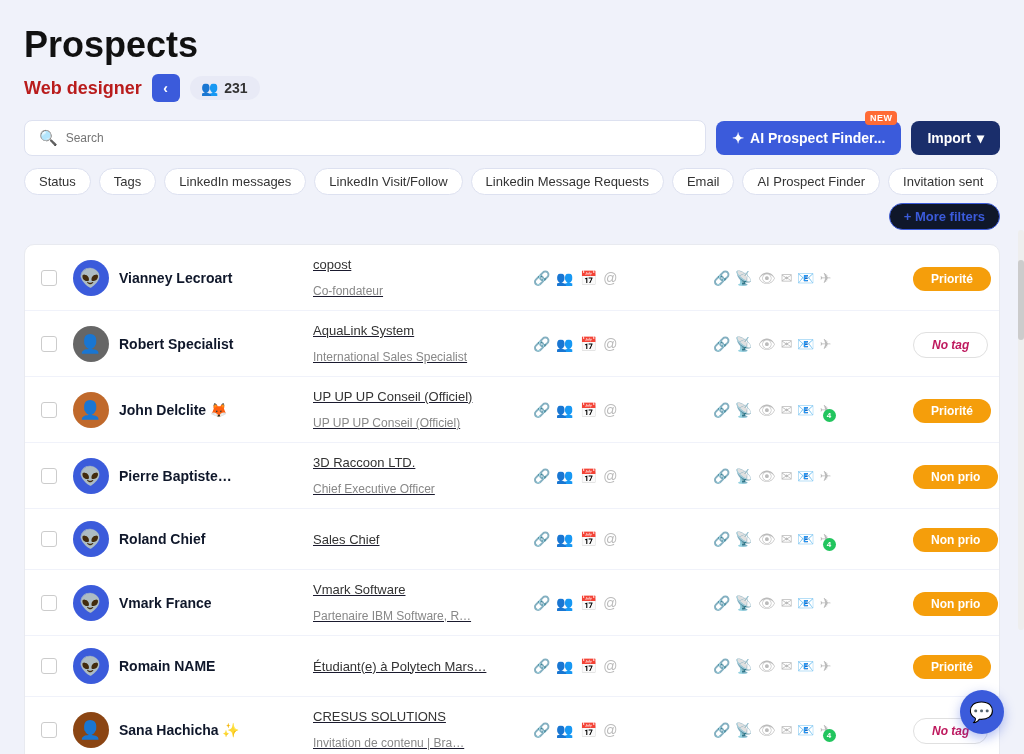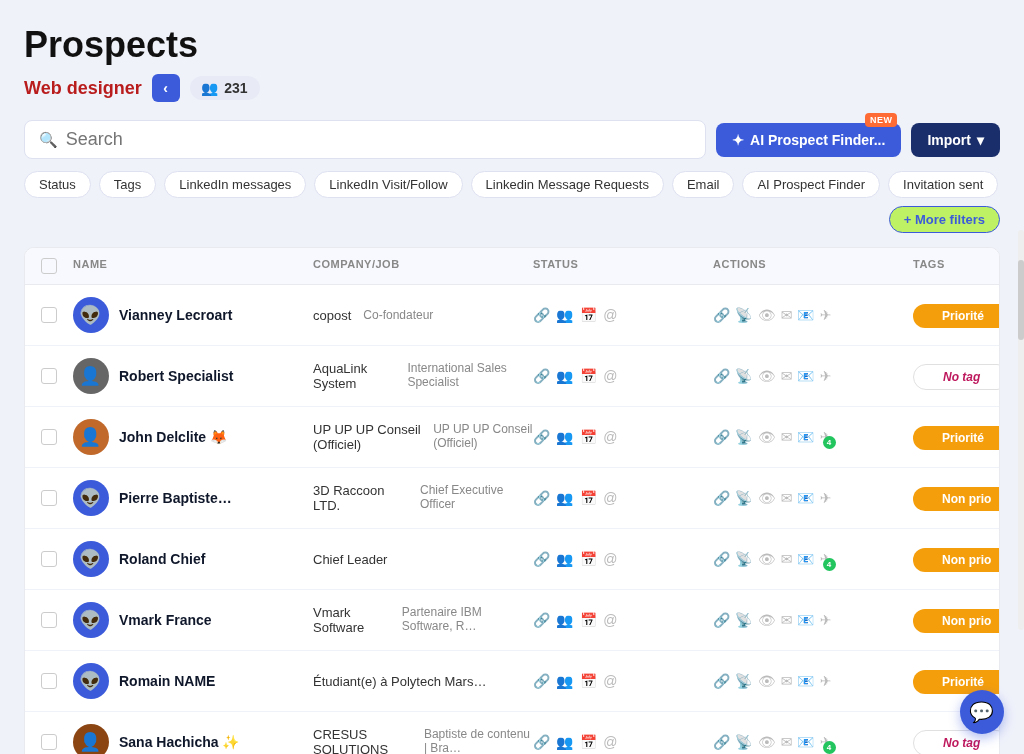--- a/index.html
+++ b/index.html
@@ -59,21 +59,21 @@
     .search-box {
       flex: 1;
       display: flex; align-items: center; gap: 8px;
       background: #fff;
       border: 1px solid #dde1f0;
       border-radius: 8px;
       padding: 8px 14px;
     }
     .search-box input {
       border: none; outline: none;
-      font-size: 18px; color: #8b5cf6;
+      font-size: 12px; color: #8b5cf6;
       background: transparent;
       width: 100%;
     }
     .search-icon { color: #aaa; font-size: 15px; }
     .ai-btn {
       background: #3b5bdb;
       color: #fff;
       border: none;
       border-radius: 8px;
       padding: 9px 16px;
@@ -116,21 +116,21 @@
       background: #fff;
       border: 1px solid #dde1f0;
       border-radius: 20px;
       padding: 5px 14px;
       font-size: 13px;
       color: #333;
       cursor: pointer;
       white-space: nowrap;
     }
     .more-filters-btn {
-      background: #bef264;
+      background: #0f172a;
       border: 1.5px solid #3b5bdb;
       border-radius: 20px;
       padding: 5px 14px;
       font-size: 13px;
       color: #3b5bdb;
       cursor: pointer;
       display: flex; align-items: center; gap: 5px;
       font-weight: 600;
     }
     .table-container {
@@ -177,22 +177,23 @@
       font-size: 18px;
       flex-shrink: 0;
       overflow: hidden;
     }
     .name-text {
       font-weight: 600;
       font-size: 14px;
       color: #0f172a;
     }
     .company-cell {
-      display: flex; 
+      display: flex; flex-direction: column;
       gap: 12px;
+      text-decoration: underline;
     }
     .company-name { font-size: 13px; color: #333; font-weight: 500; }
     .job-title { font-size: 12px; color: #888; }
     .status-icons {
       display: flex; align-items: center; gap: 6px;
       color: #aaa; font-size: 16px;
     }
     .icon-btn {
       cursor: pointer;
       color: #bbb;
@@ -212,21 +213,21 @@
       bottom: -4px; right: -4px;
       background: #22c55e;
       color: #fff;
       font-size: 8px;
       width: 13px; height: 13px;
       border-radius: 50%;
       display: flex; align-items: center; justify-content: center;
       font-weight: 700;
     }
     .tag-badge {
-      padding: 5px 29px;
+      padding: 5px 18px;
       border-radius: 20px;
       font-size: 12px;
       font-weight: 600;
       white-space: nowrap;
     }
     .tag-priorite { background: #f59e0b; color: #fff; }
     .tag-no-tag {
       background: transparent;
       border: 1.5px solid #e0e0e0;
       color: #be185d;
@@ -301,30 +302,20 @@
       <button class="filter-chip">LinkedIn messages</button>
       <button class="filter-chip">LinkedIn Visit/Follow</button>
       <button class="filter-chip">Linkedin Message Requests</button>
       <button class="filter-chip">Email</button>
       <button class="filter-chip">AI Prospect Finder</button>
       <button class="filter-chip">Invitation sent</button>
       <button class="more-filters-btn" style="margin-left:auto;">+ More filters</button>
   </div>
 
   <div class="table-container">
-    <div class="table-header" id="table-header">
-        <div>
-          <div class="cb"></div>
-        </div>
-        <div style="font-size: 11px; font-weight: 700; color: rgb(136, 136, 136); letter-spacing: 0.5px;">NAME</div>
-        <div style="font-size: 11px; font-weight: 700; color: rgb(136, 136, 136); letter-spacing: 0.5px;">COMPANY/JOB</div>
-        <div style="font-size: 11px; font-weight: 700; color: rgb(136, 136, 136); letter-spacing: 0.5px;">STATUS</div>
-        <div style="font-size: 11px; font-weight: 700; color: rgb(136, 136, 136); letter-spacing: 0.5px;">ACTIONS</div>
-        <div style="font-size: 11px; font-weight: 700; color: rgb(136, 136, 136); letter-spacing: 0.5px;">TAGS</div>
-      </div>
     <div id="table-body">
         <div class="table-row">
           <div class="cb-cell">
             <div class="cb"></div>
           </div>
           <div class="name-cell">
             <div class="avatar" style="background: rgb(59, 91, 219);">👽</div>
             <span class="name-text">Vianney Lecroart</span>
           </div>
           <div class="company-cell">
@@ -482,21 +473,21 @@
         </div>
         <div class="table-row">
           <div class="cb-cell">
             <div class="cb"></div>
           </div>
           <div class="name-cell">
             <div class="avatar" style="background: rgb(59, 91, 219);">👽</div>
             <span class="name-text">Roland Chief</span>
           </div>
           <div class="company-cell">
-            <span class="company-name">Chief Leader</span>
+            <span class="company-name">Sales Chief</span>
           </div>
           <div class="status-icons">
             <span class="icon-btn" style="color: rgb(187, 187, 187); font-size: 14px;">🔗</span>
             <span class="icon-btn" style="color: rgb(187, 187, 187); font-size: 14px;">👥</span>
             <span class="icon-btn" style="color: rgb(187, 187, 187); font-size: 14px;">📅</span>
             <span class="icon-btn" style="color: rgb(187, 187, 187); font-size: 14px;">@</span>
           </div>
           <div class="actions-cell">
             <div class="action-icon-wrap">
               <span class="icon-btn" style="color: rgb(59, 91, 219); font-size: 14px;">🔗</span>
@@ -602,21 +593,21 @@
         <div class="table-row">
           <div class="cb-cell">
             <div class="cb"></div>
           </div>
           <div class="name-cell">
             <div class="avatar" style="background: rgb(139, 69, 19);">👤</div>
             <span class="name-text">Sana Hachicha ✨</span>
           </div>
           <div class="company-cell">
             <span class="company-name">CRESUS SOLUTIONS</span>
-            <span class="job-title">Baptiste de contenu | Bra…</span>
+            <span class="job-title">Invitation de contenu | Bra…</span>
           </div>
           <div class="status-icons">
             <span class="icon-btn" style="color: rgb(187, 187, 187); font-size: 14px;">🔗</span>
             <span class="icon-btn" style="color: rgb(187, 187, 187); font-size: 14px;">👥</span>
             <span class="icon-btn" style="color: rgb(187, 187, 187); font-size: 14px;">📅</span>
             <span class="icon-btn" style="color: rgb(187, 187, 187); font-size: 14px;">@</span>
           </div>
           <div class="actions-cell">
             <div class="action-icon-wrap">
               <span class="icon-btn" style="color: rgb(59, 91, 219); font-size: 14px;">🔗</span>

